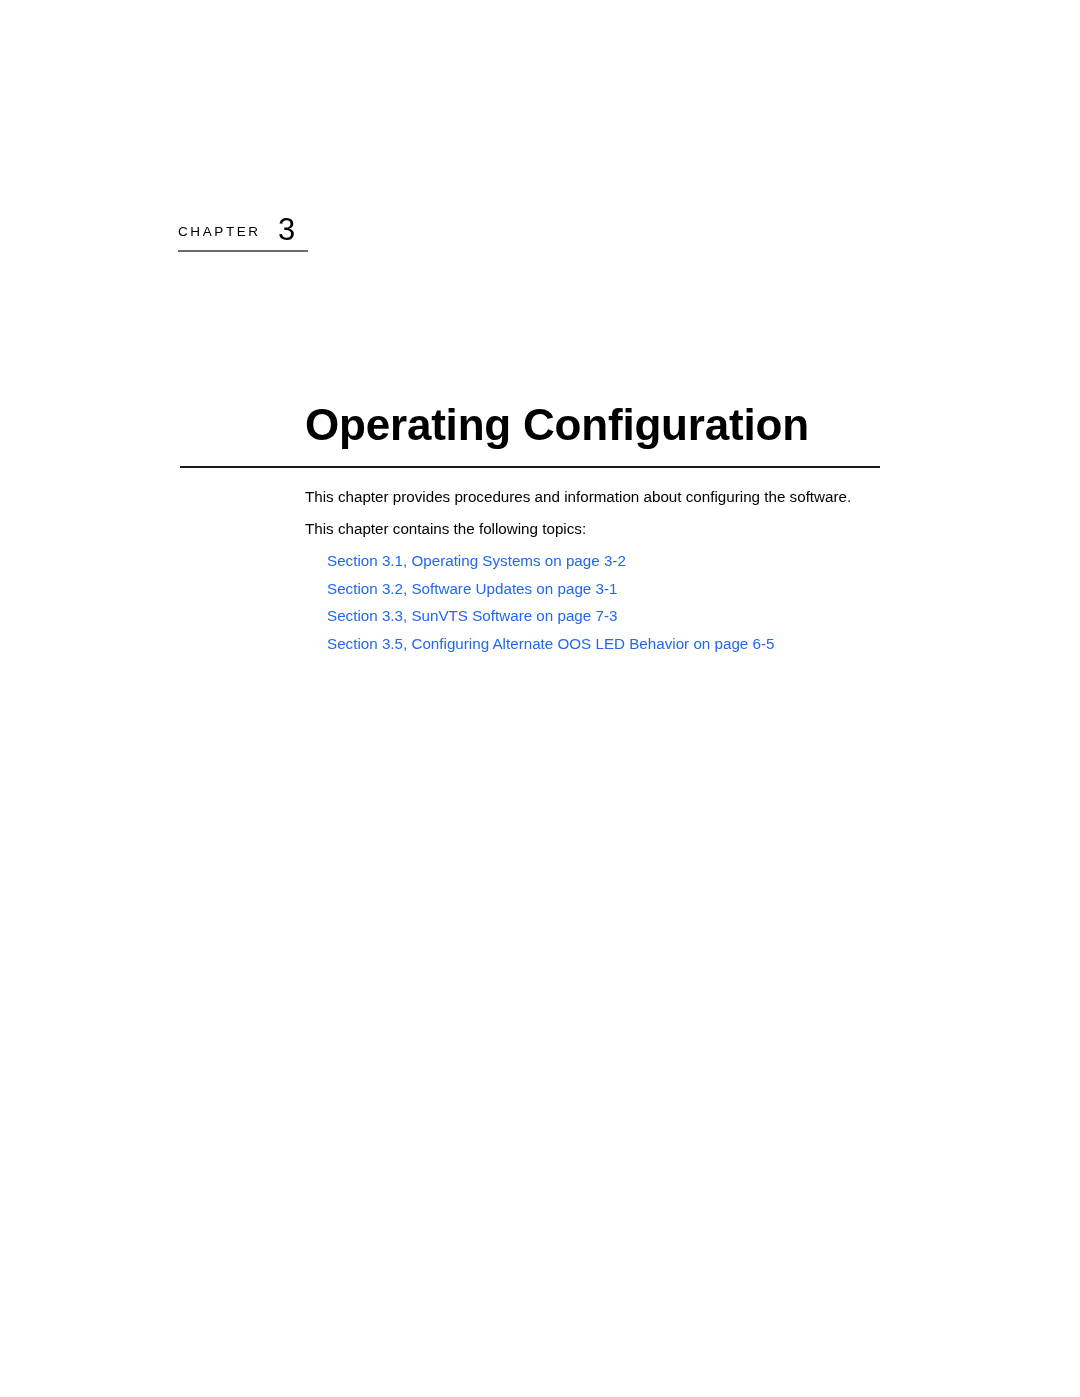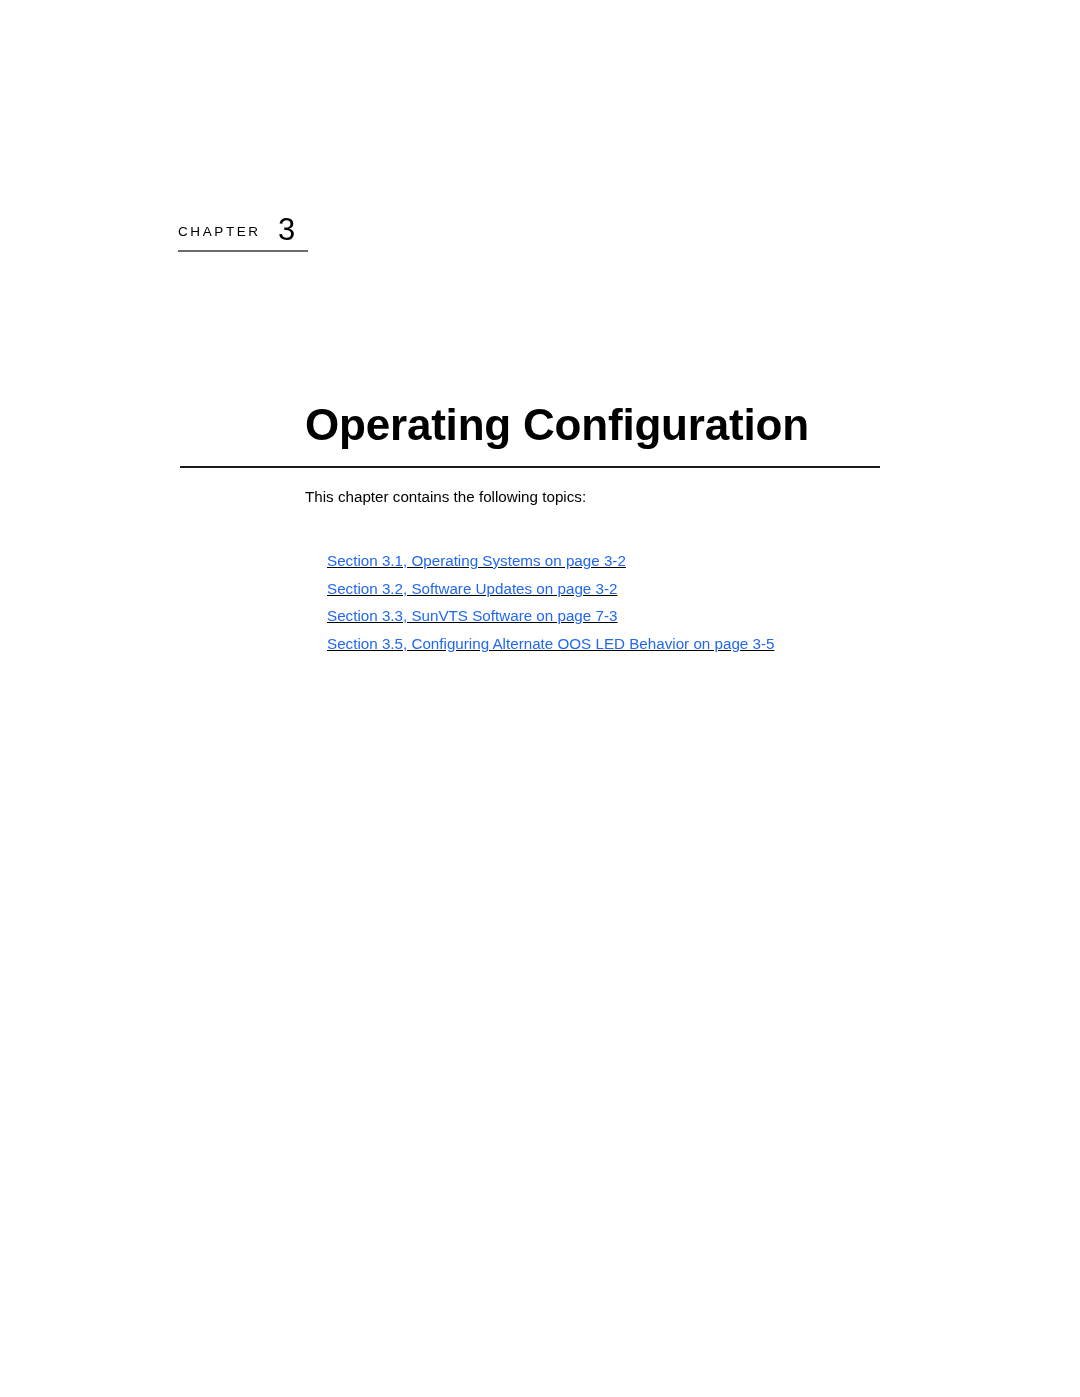--- a/index.html
+++ b/index.html
@@ -99,21 +99,20 @@
   .body-para.second {
     margin-bottom: 16px;
   }
 
   
   .xref-list {
     position: absolute;
     left: 327px;
     top: 551px;
     width: 612px;
-    text-decoration: underline;
   }
   .xref {
     display: block;
     font-size: 15.2px;
     line-height: 20px;
     color: #2268ee;
     text-decoration: none;
     margin-bottom: 7.5px;
   }
   .xref:last-child { margin-bottom: 0; }
@@ -138,25 +137,26 @@
     <span class="chapter-word">CHAPTER</span>
     <span class="chapter-num">3</span>
   </div>
   <div class="chapter-rule"></div>
 
   <h1 class="chapter-title">Operating Configuration</h1>
 
   <div class="title-rule"></div>
 
   <div class="body-block">
+    <p class="body-para">This chapter provides procedures and information about configuring the software.</p>
     <p class="body-para second">This chapter contains the following topics:</p>
   </div>
 
   <div class="xref-list">
     <a class="xref" href="#">Section 3.1,  Operating Systems  on page 3-2</a>
-    <a class="xref" href="#">Section 3.2,  Software Updates  on page 3-2</a>
+    <a class="xref" href="#">Section 3.2,  Software Updates  on page 3-1</a>
     <a class="xref" href="#">Section 3.3,  SunVTS Software  on page 7-3</a>
-    <a class="xref" href="#">Section 3.5,  Configuring Alternate OOS LED Behavior  on page 3-5</a>
+    <a class="xref" href="#">Section 3.5,  Configuring Alternate OOS LED Behavior  on page 6-5</a>
   </div>
 
   <div class="folio">3-1</div>
 
 </div>
 
 </body></html>

